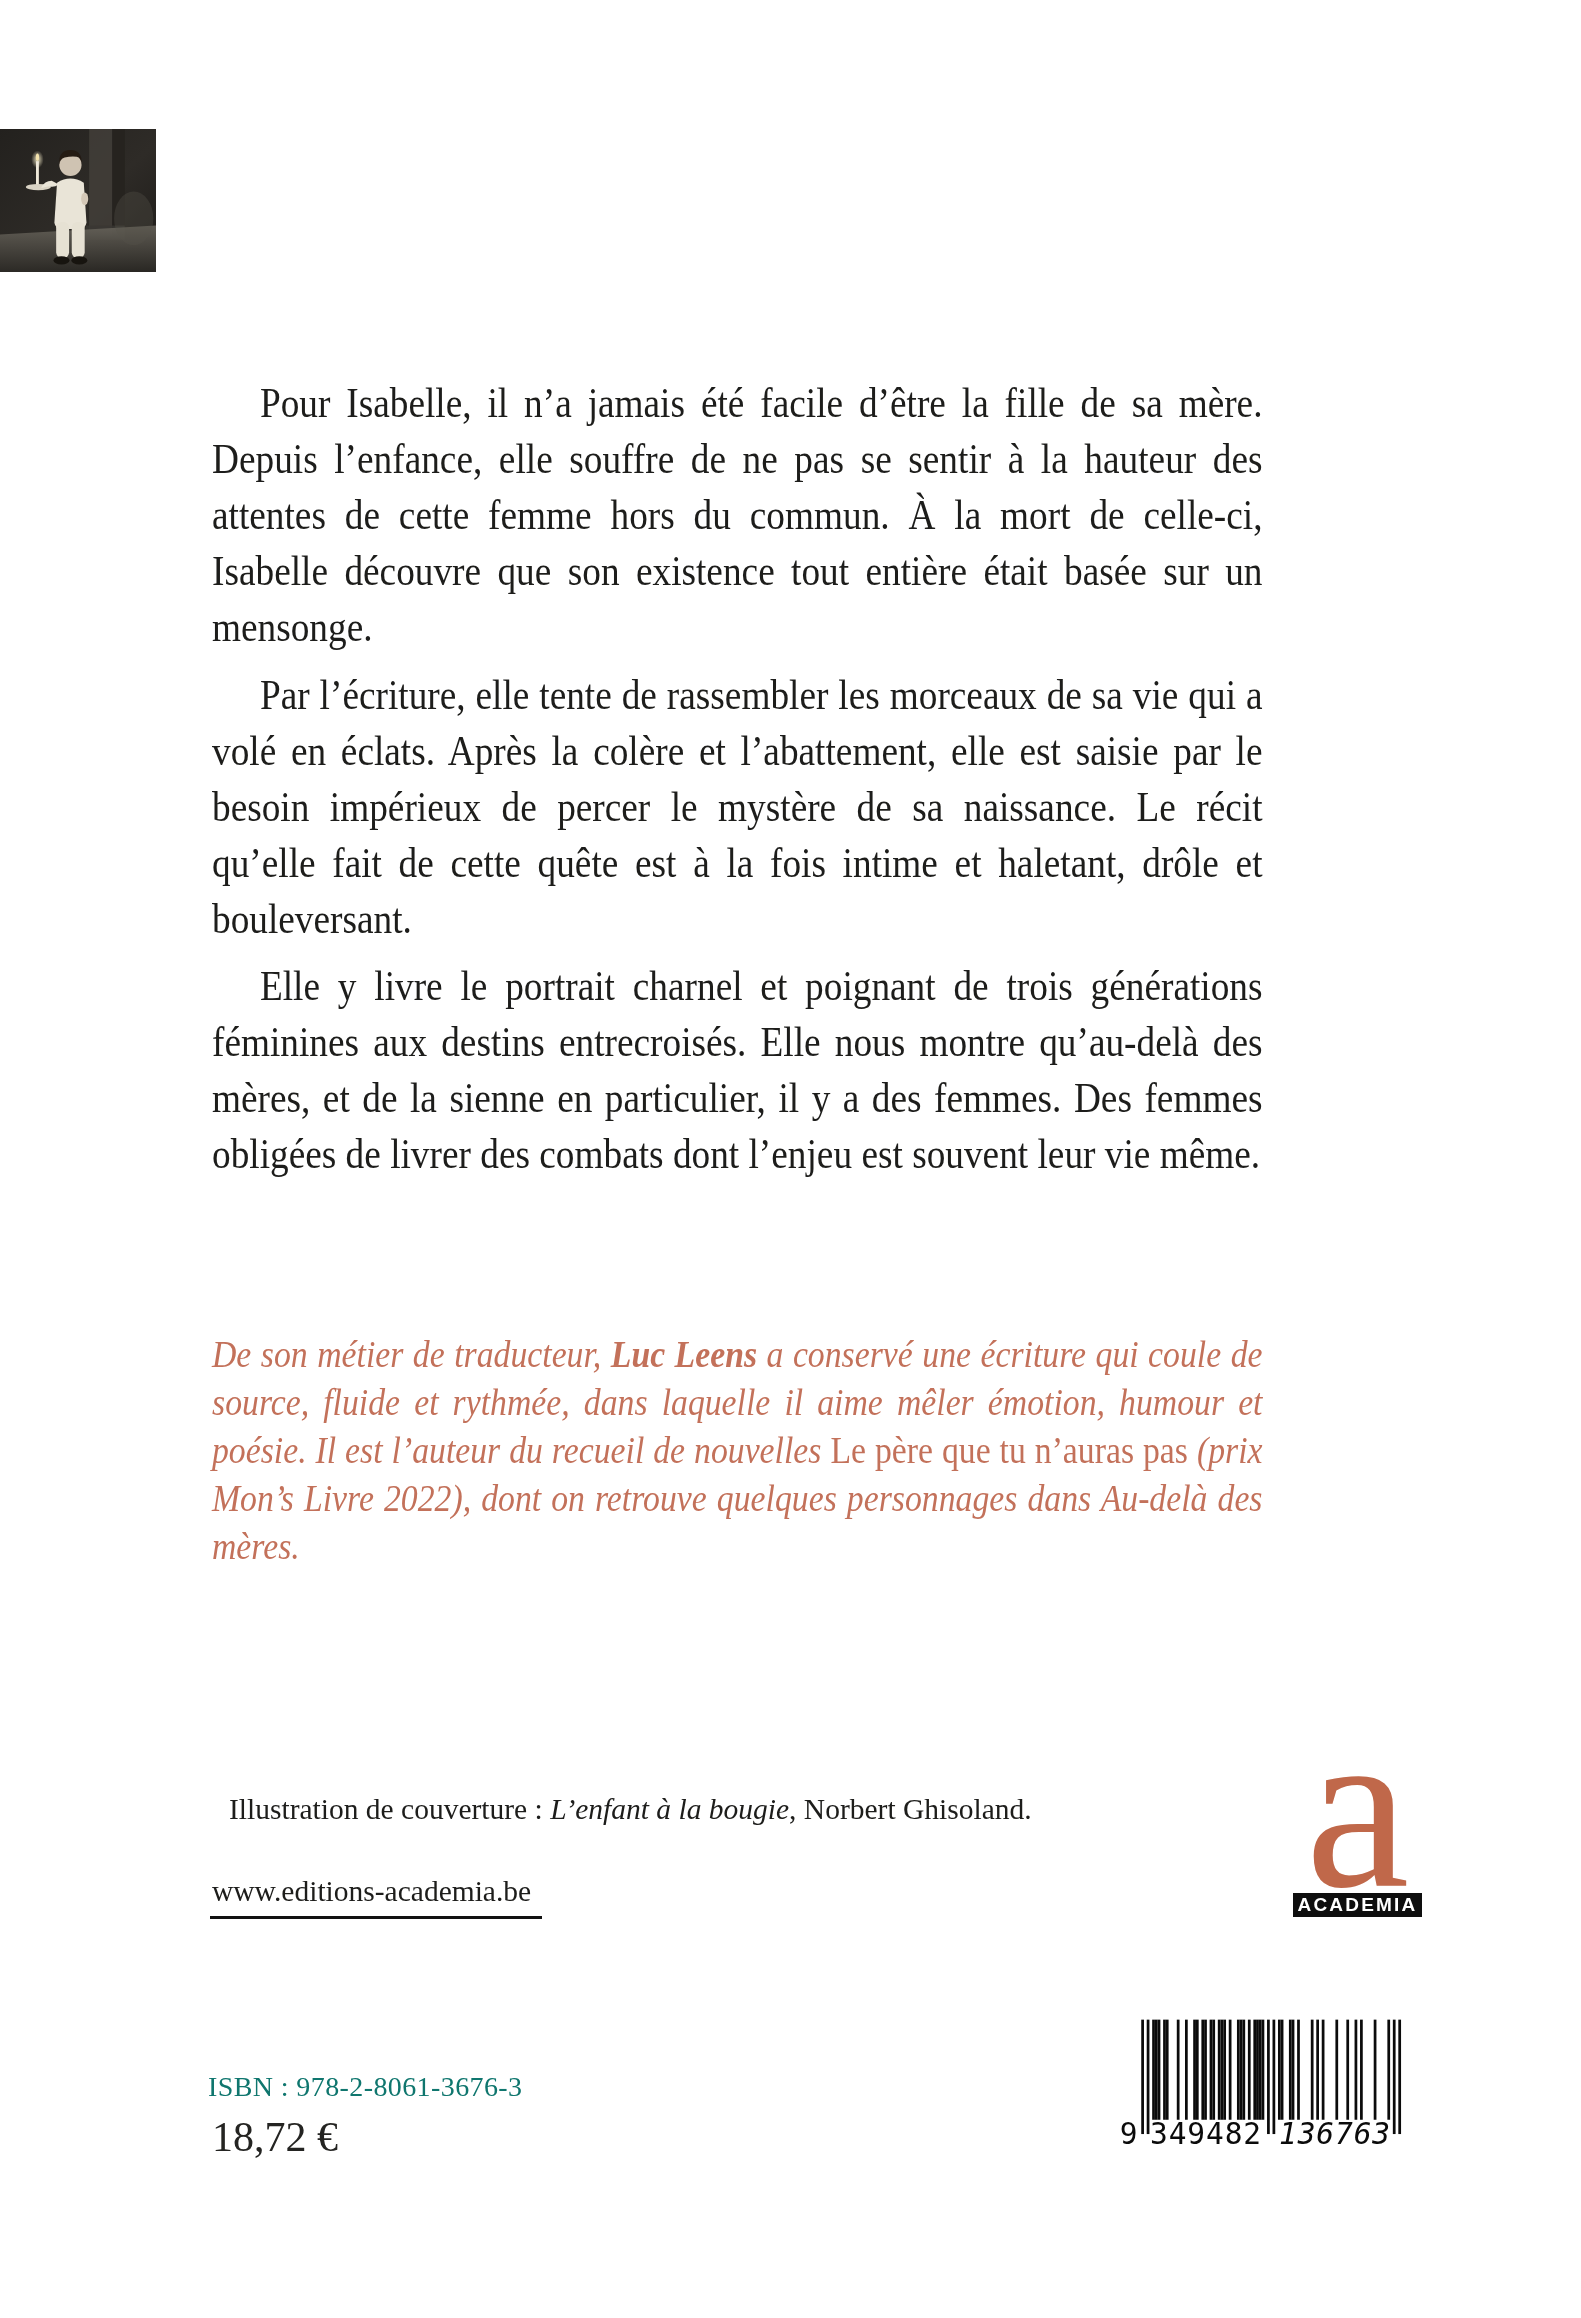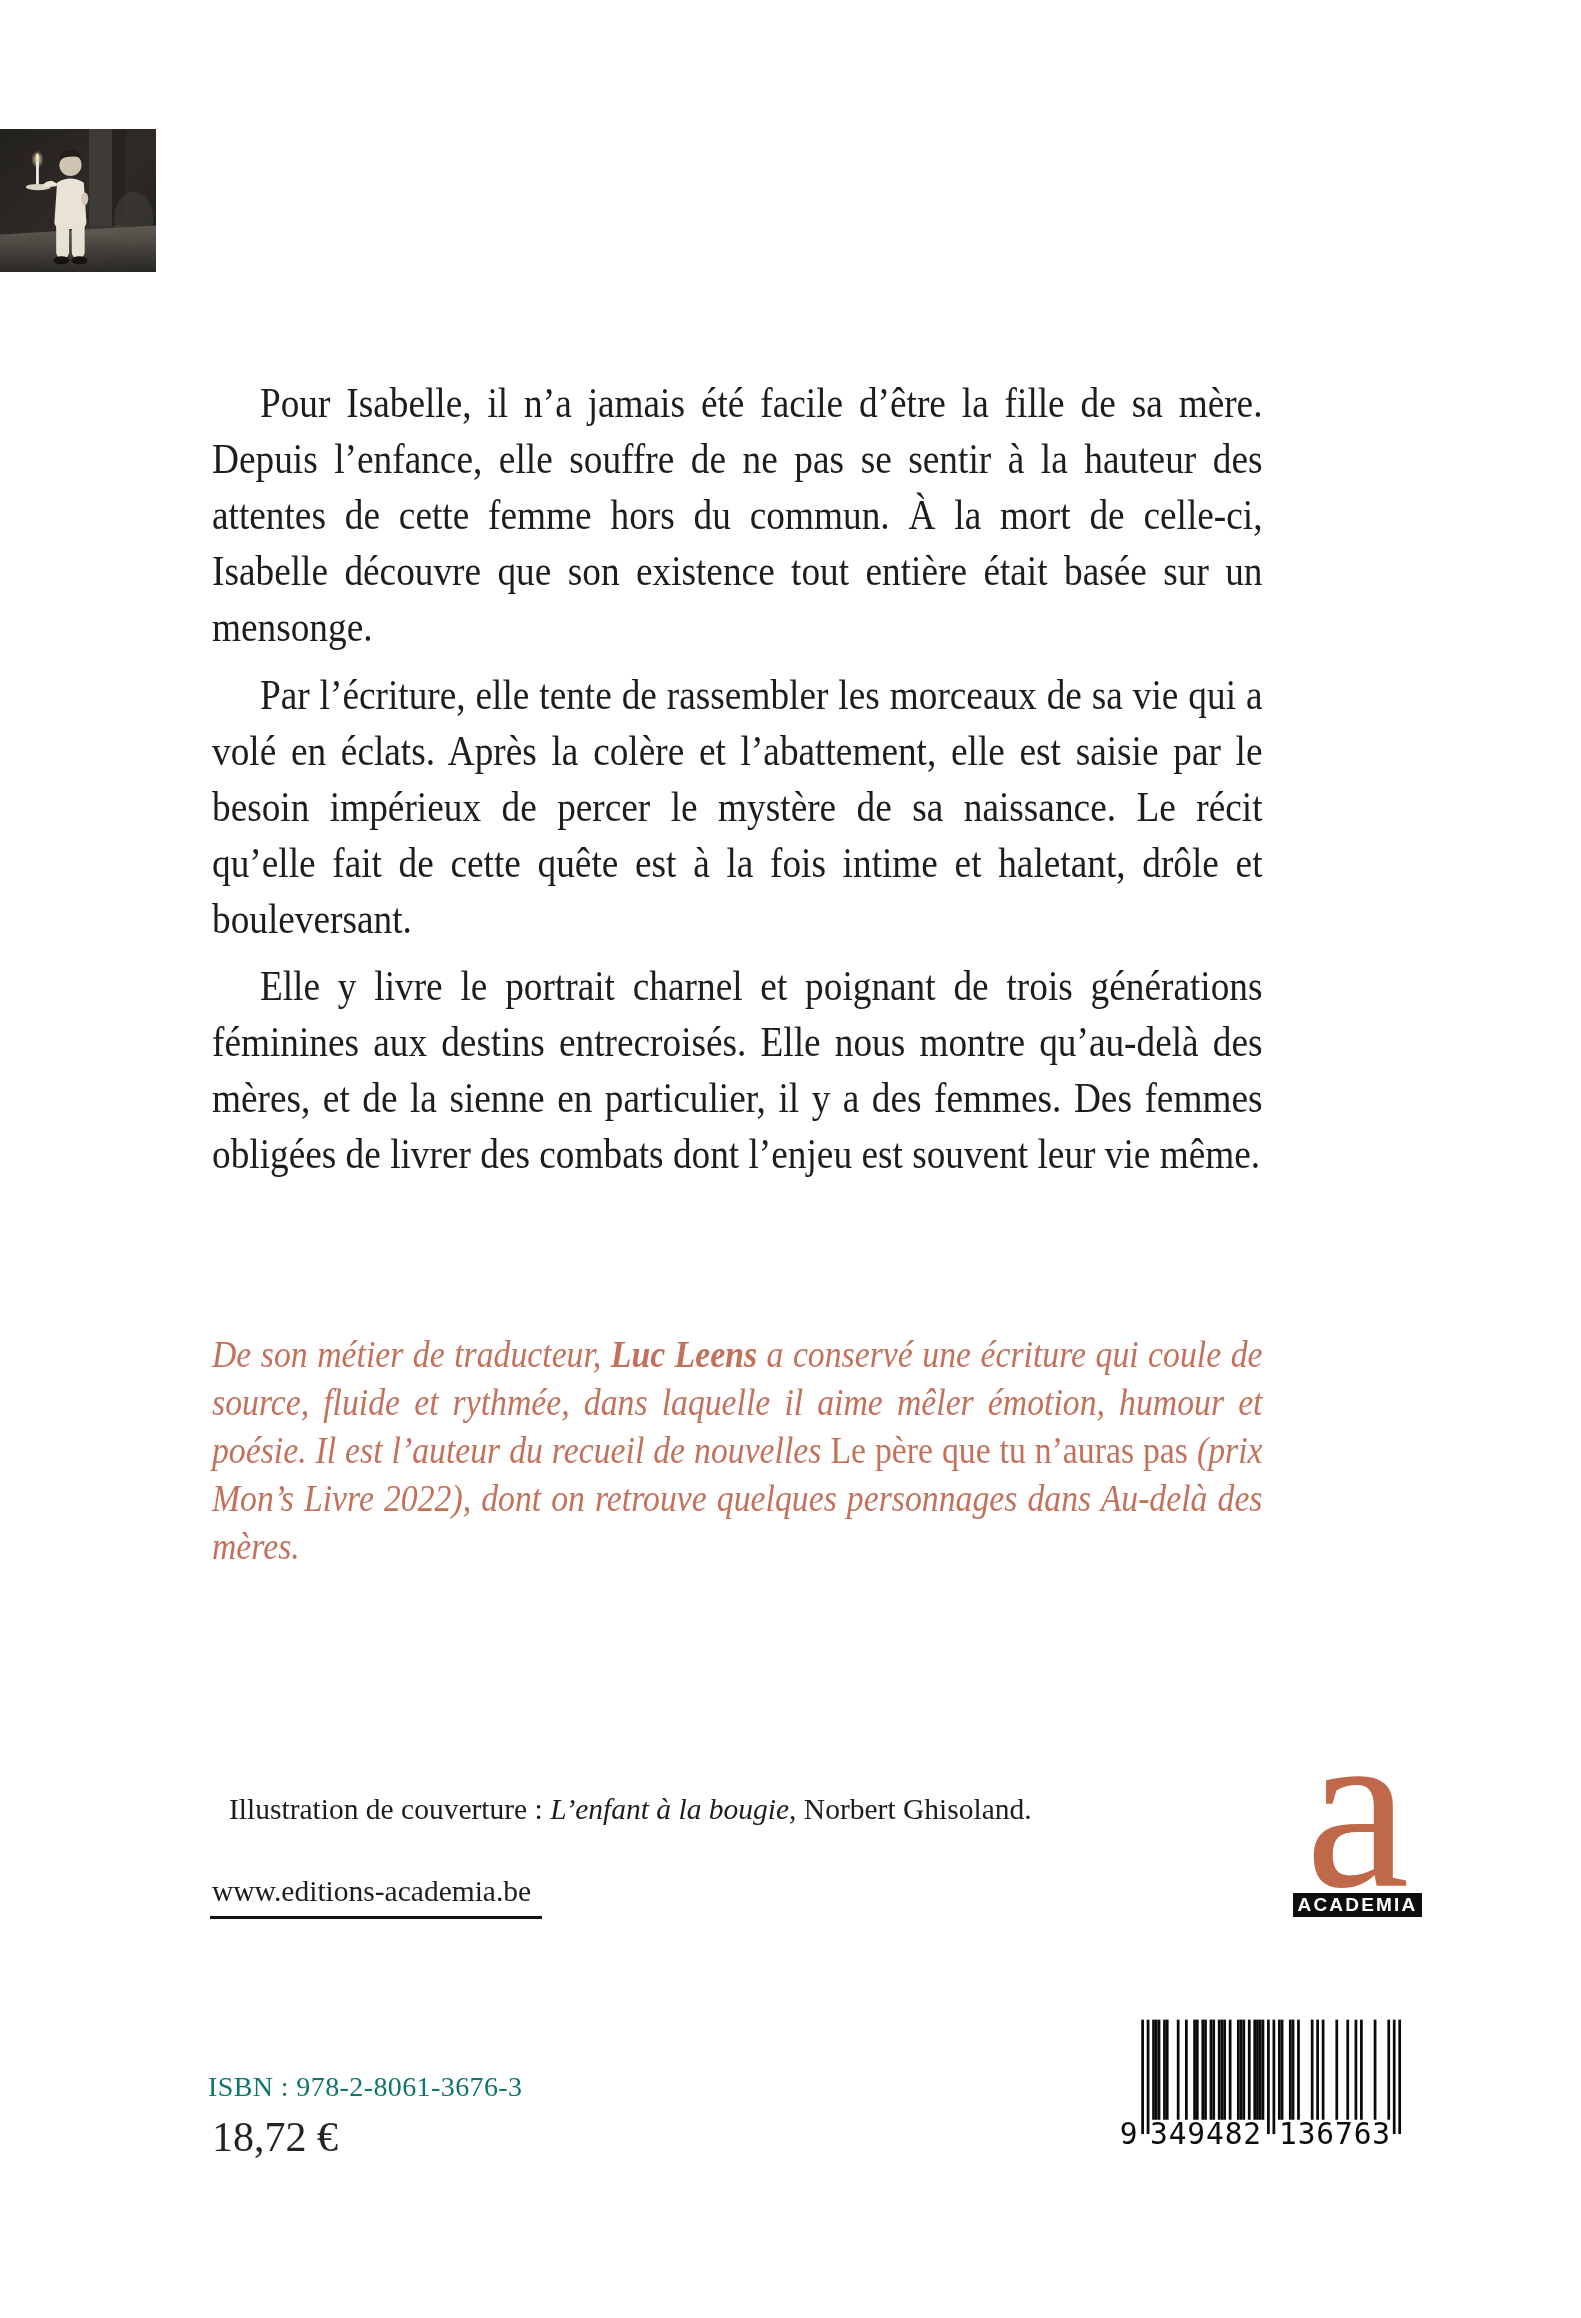--- a/index.html
+++ b/index.html
@@ -98,21 +98,21 @@
     background:#ffffff;
   }
   .barcode svg{position:absolute;left:0;top:0;}
   .barcode .bc-digit{
     position:absolute;top:104px;height:28.6px;
     font-family:"DejaVu Sans Mono","Liberation Mono",monospace;
     font-size:29.5px;line-height:28.6px;color:#0b0b0b;
   }
   .bc-first{left:1.8px;width:21.4px;text-align:left;}
   .bc-left{left:32px;width:112px;text-align:center;letter-spacing:0.9px;}
-  .bc-right{left:161px;width:112px;text-align:center;letter-spacing:0.9px;}
+  .bc-right{left:161px;width:112px;text-align:center;letter-spacing:0.9px;font-style:italic;}
 </style>
 </head>
 <body>
 
 <div class="page">
 
   <svg class="cover-photo" viewBox="0 0 175 160" preserveAspectRatio="none" aria-hidden="true">
     <defs>
       <linearGradient id="bgGrad" x1="0" y1="0" x2="1" y2="1">
         <stop offset="0" stop-color="#23211e"></stop>

